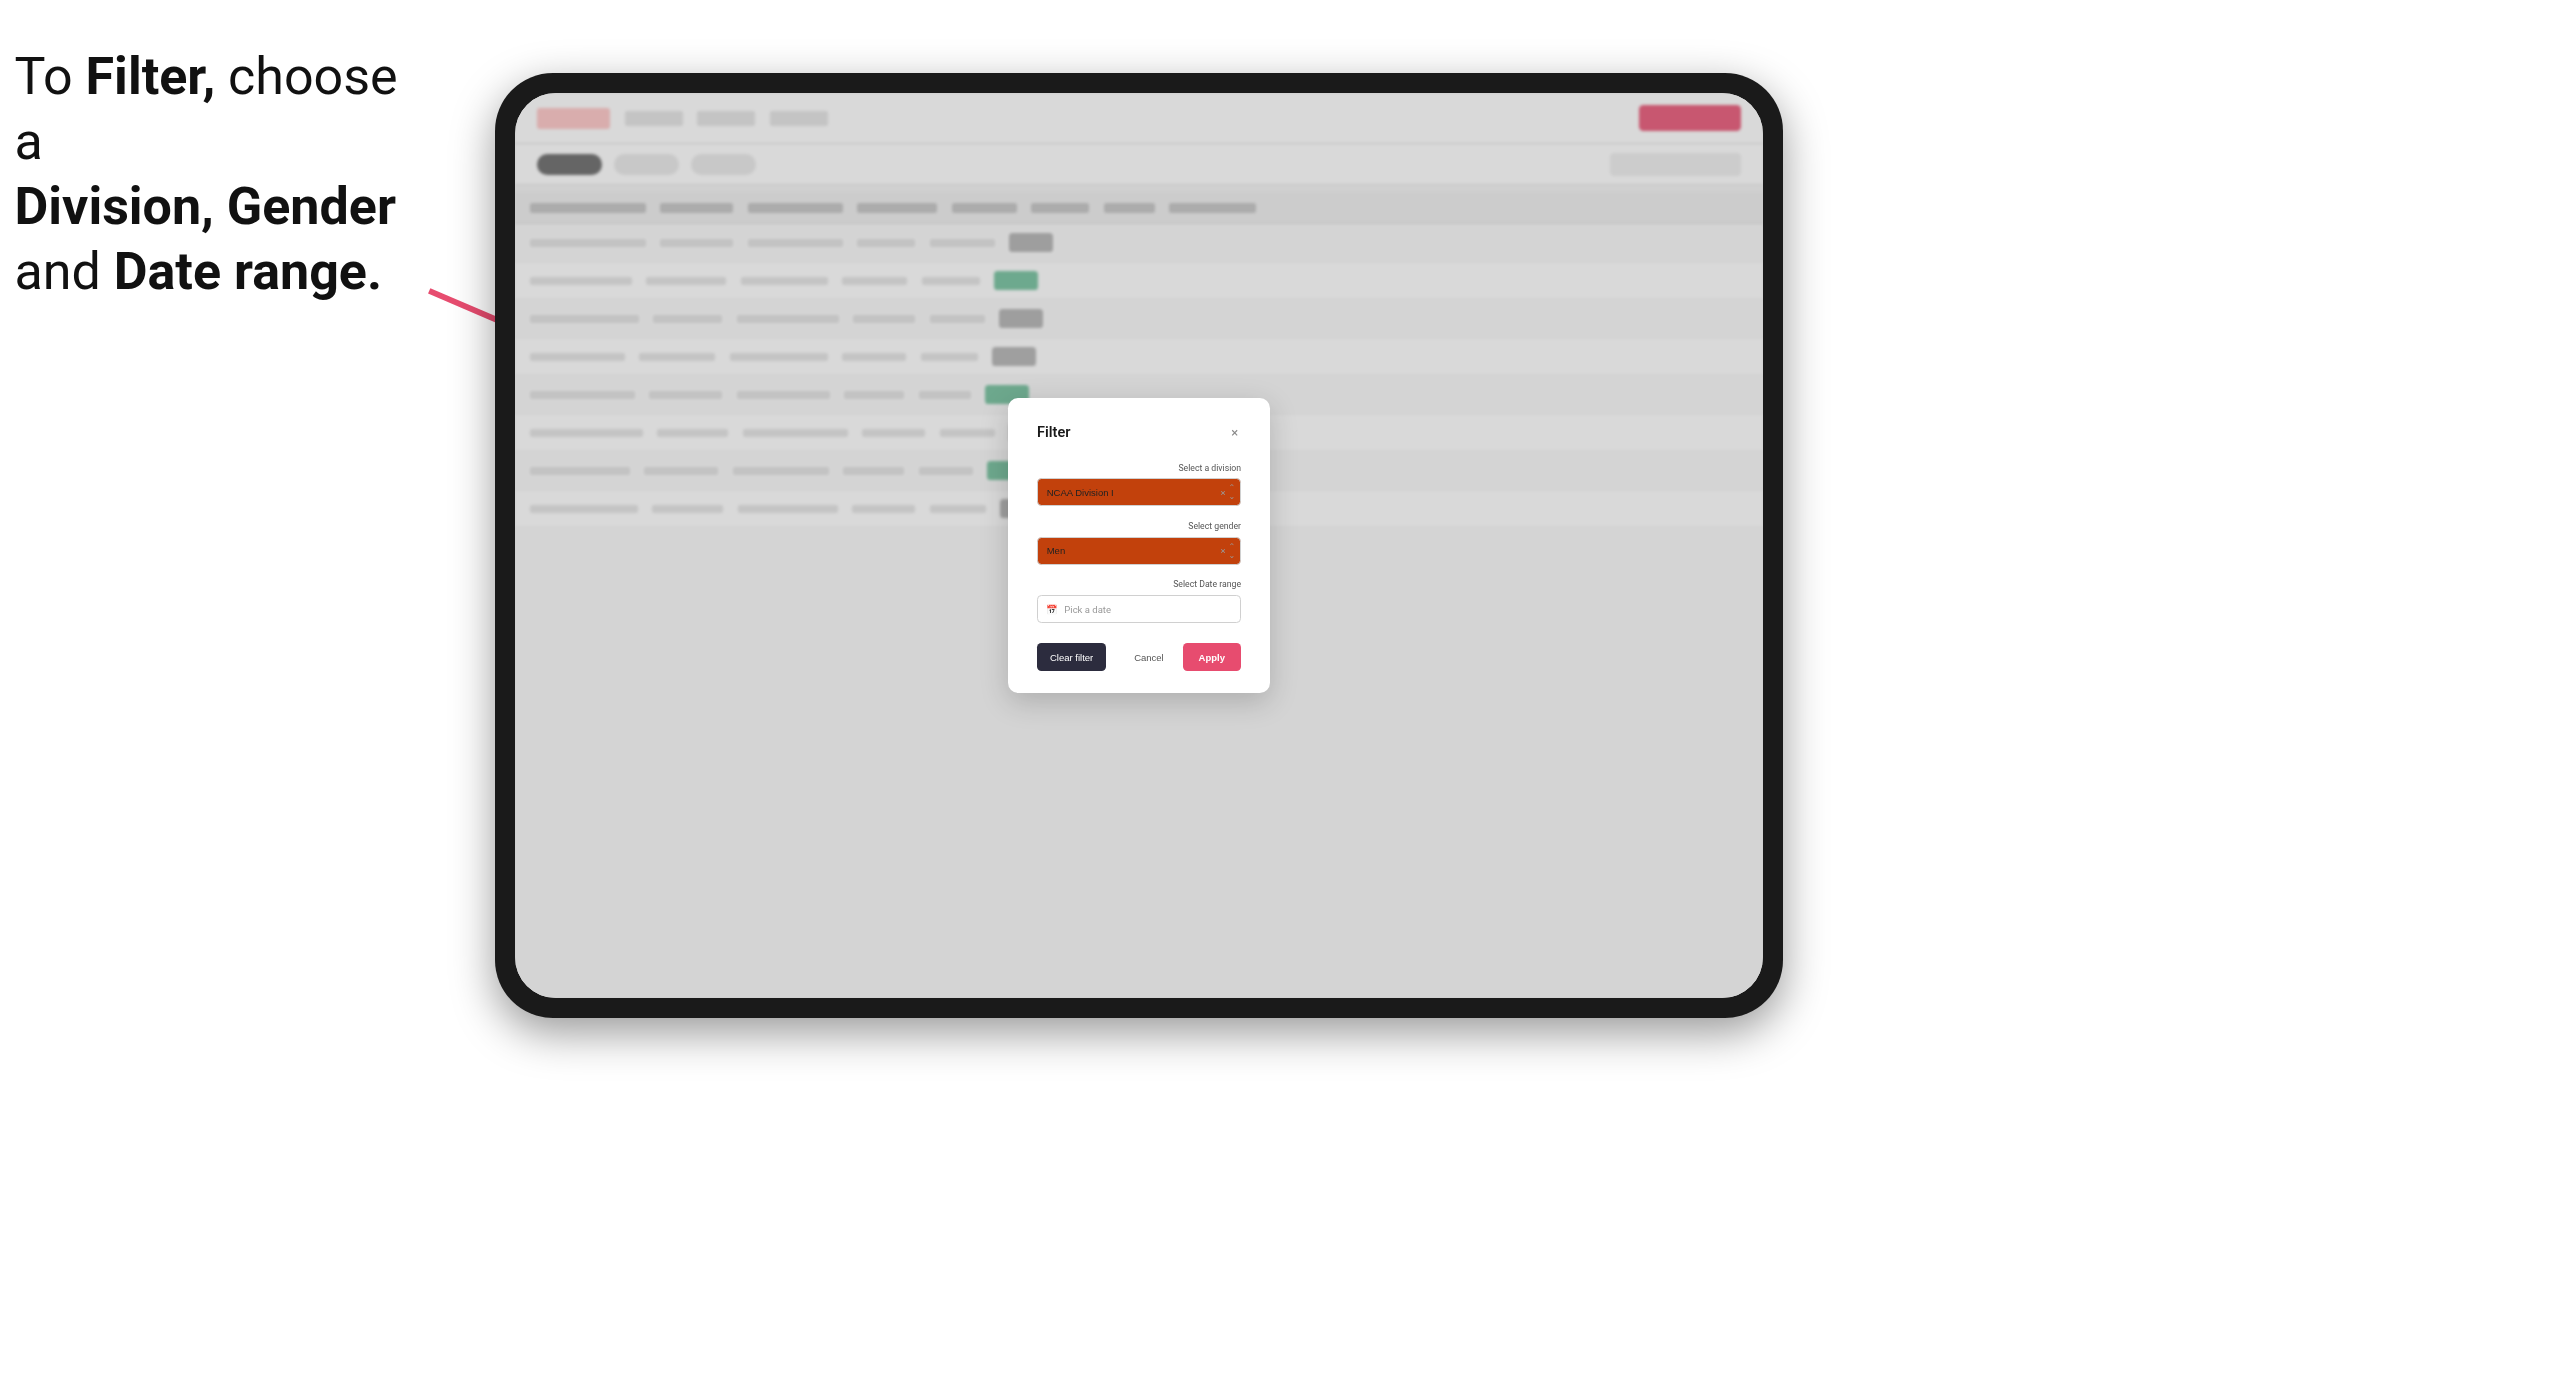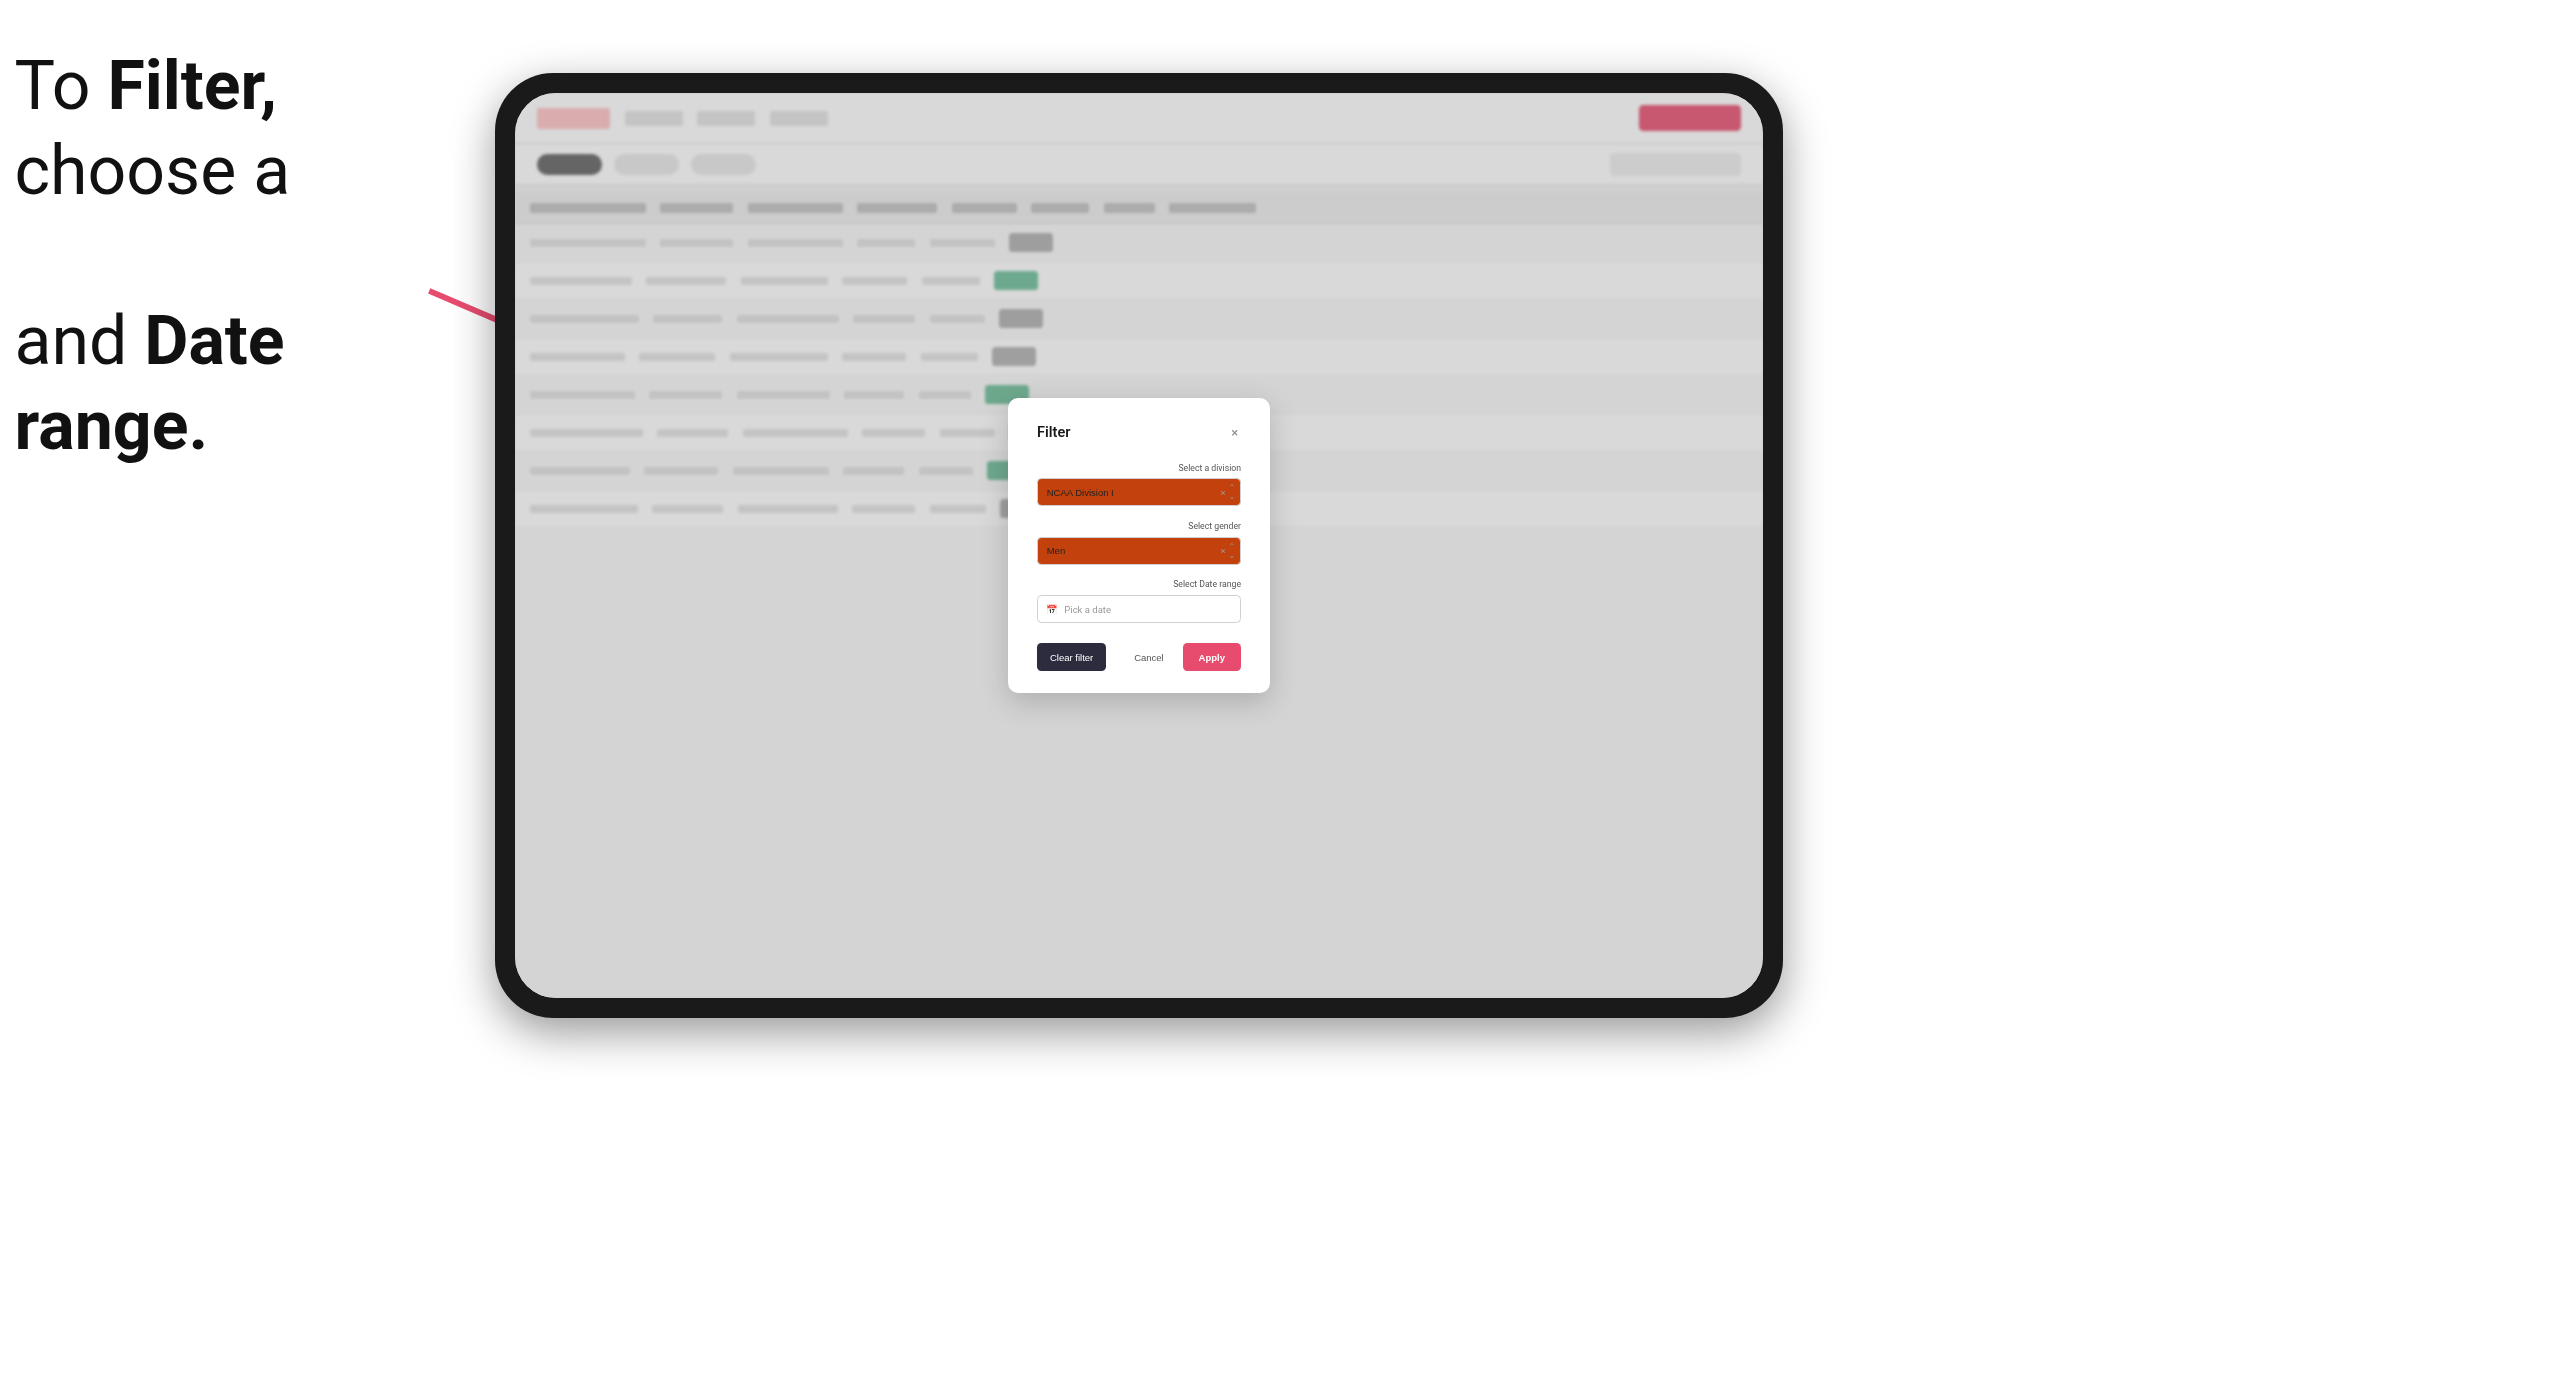--- a/index.html
+++ b/index.html
@@ -12,21 +12,21 @@
       position: relative;
       overflow: hidden;
     }
 
     
     .instruction-text {
       position: absolute;
       left: 14.5px;
       top: 44px;
       width: 422px;
-      font-size: 68px;
+      font-size: 52px;
       line-height: 1.25;
       color: #111;
     }
 
     .instruction-text .normal { font-weight: 400; }
     .instruction-text .bold { font-weight: 700; }
 
     
     .arrow-container {
       position: absolute;
@@ -368,21 +368,21 @@
       cursor: pointer;
     }
   </style>
 </head>
 <body>
 
 <div class="instruction-text">
   <span>
     <span class="normal">To </span><span class="bold">Filter,</span><span class="normal"> choose a</span>
   </span><br>
-  <br>
+  <span class="bold">Division, Gender</span><br>
   <span>
     <span class="normal">and </span><span class="bold">Date range.</span>
   </span><br>
 </div>
 
 <svg class="arrow-container" viewBox="0 0 3542 1906">
   <defs>
     <marker id="arrowhead" markerWidth="10" markerHeight="7" refX="10" refY="3.5" orient="auto">
       <polygon points="0 0, 10 3.5, 0 7" fill="#e74c6f"></polygon>
     </marker>

